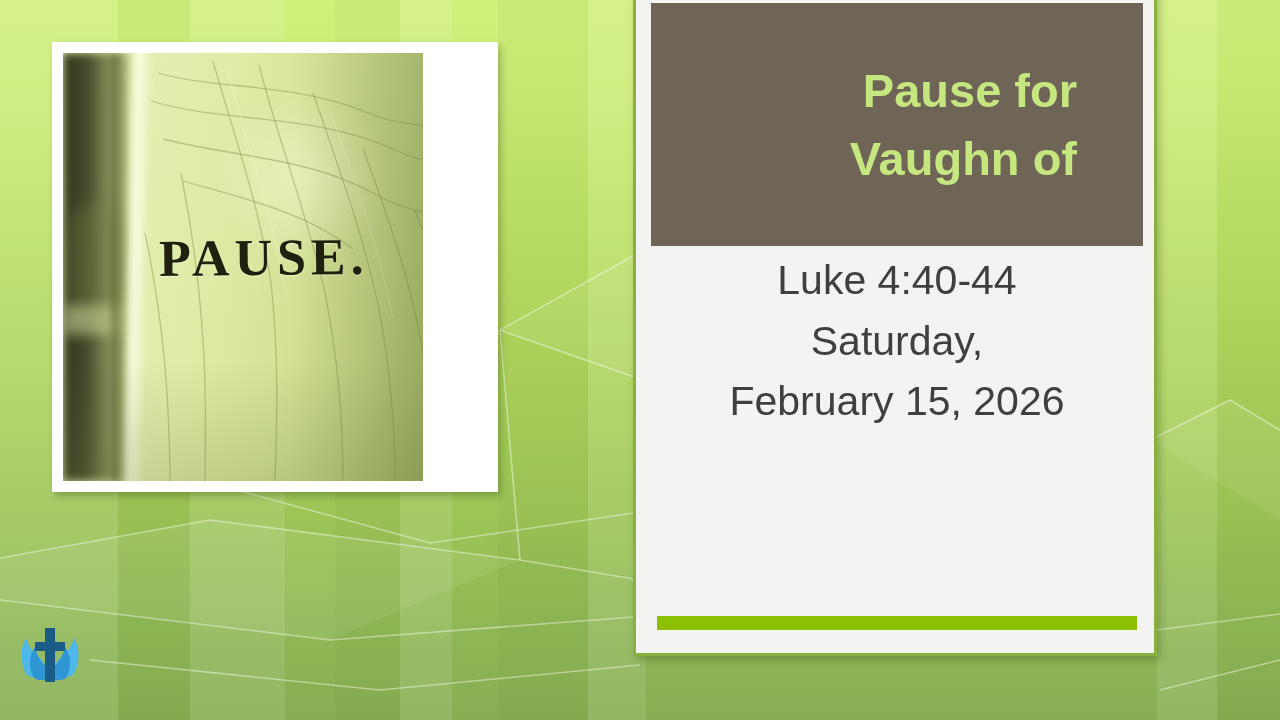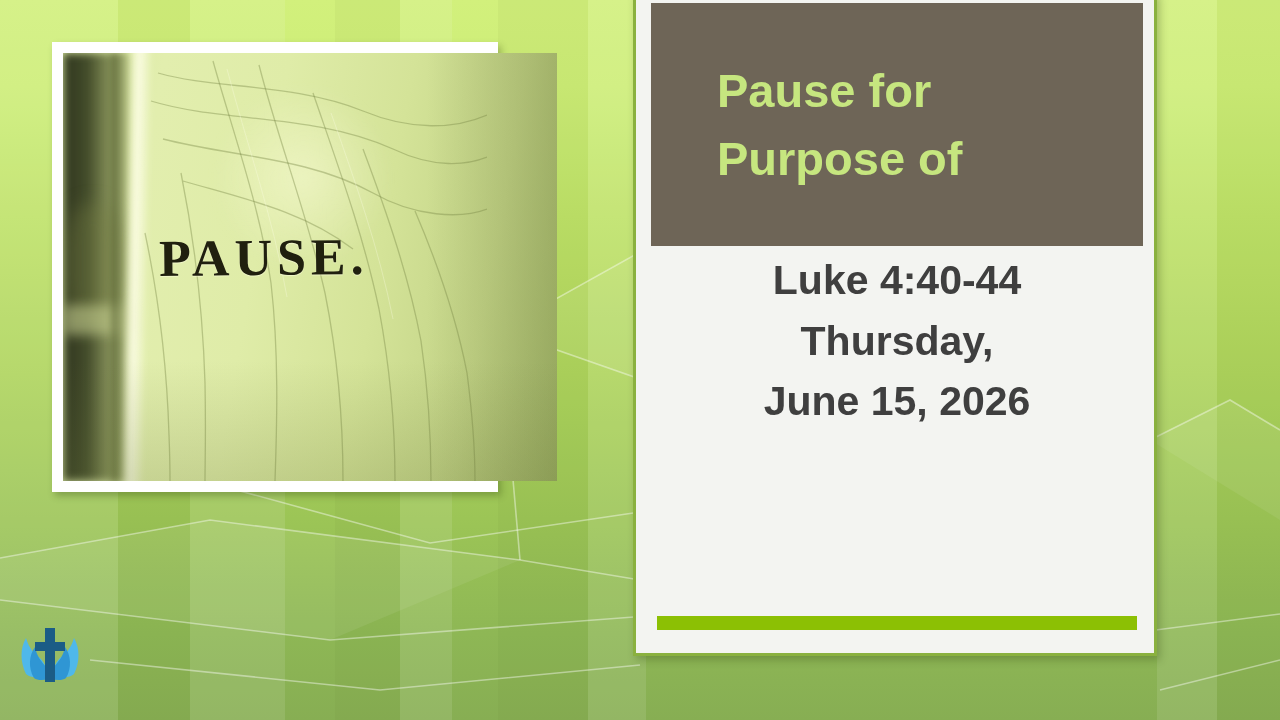--- a/index.html
+++ b/index.html
@@ -52,24 +52,25 @@
     top: 42px;
     width: 446px;
     height: 450px;
     background: #ffffff;
     box-shadow: 3px 4px 7px rgba(40,60,10,0.30);
   }
   #photo {
     position: absolute;
     left: 11px;
     top: 11px;
-    width: 494px;
+    width: 352px;
     height: 428px;
     overflow: hidden;
     background: #cfe08a;
+    padding-left: 8px;
   }
   .photo-layer { position: absolute; left:0; top:0; right:0; bottom:0; }
 
   
   .jar-body {
     background: linear-gradient(100deg,
       #d9e9a0 0%,
       #e2eeae 18%,
       #dfeca8 40%,
       #d4e398 62%,
@@ -177,34 +178,34 @@
     background: #6e6557;
     display: flex;
     align-items: center;
     justify-content: center;
   }
   #title-text {
     color: #c6e67f;
     font-size: 47px;
     font-weight: bold;
     line-height: 1.43;
-    text-align: left;
+    text-align: right;
     width: 360px;
   }
   #subtitle-block {
     position: absolute;
     left: 15px;
     top: 255px;
     width: 492px;
     text-align: center;
   }
   #subtitle-block .line {
     color: #3f3f3f;
     font-size: 41px;
-    font-weight: bold;
+    font-weight: normal;
     line-height: 1.48;
     white-space: nowrap;
     text-align: center;
   }
   #accent-bar {
     position: absolute;
     left: 21px;
     bottom: 23px;
     width: 480px;
     height: 14px;
@@ -288,28 +289,28 @@
 
       <div id="photo-word">PAUSE.</div>
     </div>
   </div>
 
   <div id="card">
 
     <div id="title-block">
       <div id="title-text">
         <div>Pause for</div>
-        <div>Purpose of</div>
+        <div>Vaughn of</div>
       </div>
     </div>
 
     <div id="subtitle-block">
       <div class="line">Luke 4:40-44</div>
-      <div class="line">Thursday,</div>
-      <div class="line">June 15, 2026</div>
+      <div class="line">Saturday,</div>
+      <div class="line">February 15, 2026</div>
     </div>
 
     <div id="accent-bar"></div>
   </div>
 
   <svg id="logo" viewBox="0 0 68 68">
     <path d="M10 52 C4 40 4 26 10 16 C13 27 19 32 24 36 C29 41 31 47 30 54 C24 55 15 57 10 52 Z" fill="#4fb8ea"></path>
     <path d="M58 52 C64 40 64 26 58 16 C55 27 49 32 44 36 C39 41 37 47 38 54 C44 55 53 57 58 52 Z" fill="#4fb8ea"></path>
     <path d="M18 56 C12 46 13 33 19 25 C21 35 26 40 30 45 C33 49 34 53 34 57 C28 58 22 59 18 56 Z" fill="#2f96d4"></path>
     <path d="M50 56 C56 46 55 33 49 25 C47 35 42 40 38 45 C35 49 34 53 34 57 C40 58 46 59 50 56 Z" fill="#2f96d4"></path>

